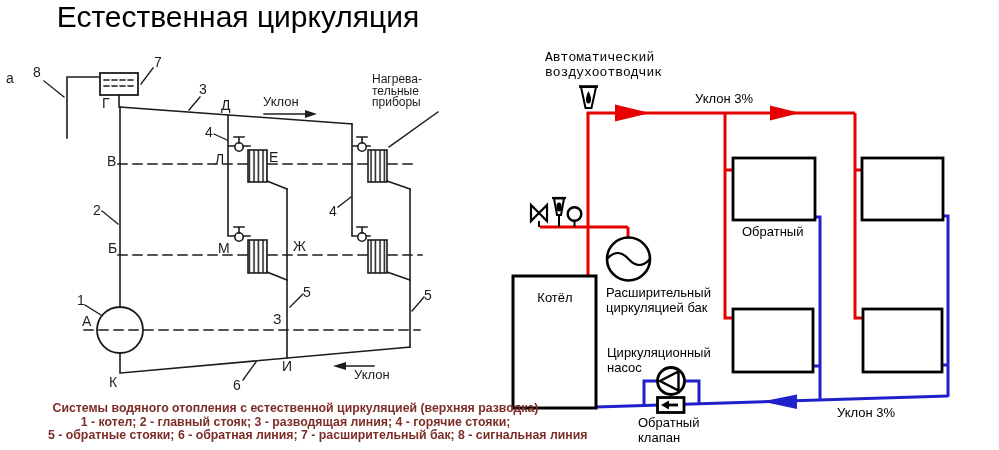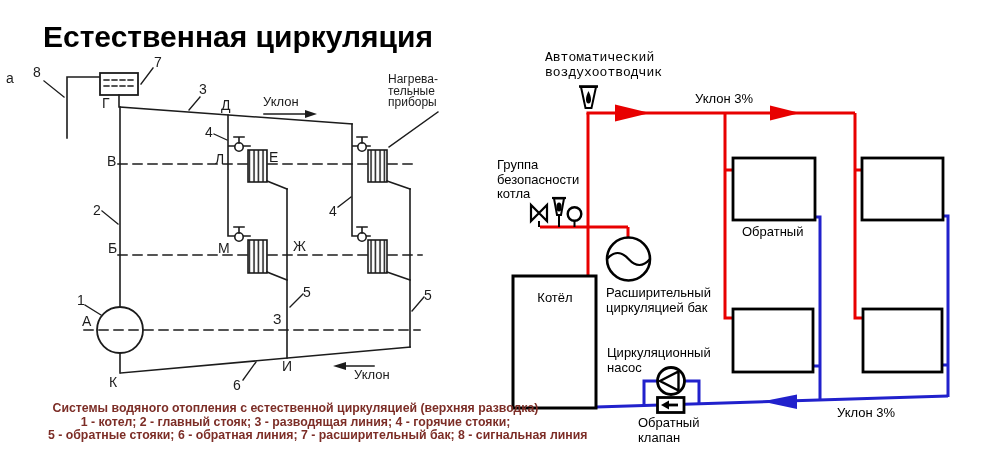--- a/index.html
+++ b/index.html
@@ -2,21 +2,21 @@
 <html><head>
 <meta charset="utf-8">
 <style>
   html,body{margin:0;padding:0;background:#fff;}
   #stage{position:relative;width:999px;height:450px;background:#ffffff;overflow:hidden;
          font-family:"Liberation Sans", sans-serif;}
   #gfx{position:absolute;left:0;top:0;}
   .ttl{position:absolute;font-size:30px;font-weight:400;color:#000;text-align:center;white-space:nowrap;}
   .lbl{position:absolute;font-size:14px;color:#1c1c1c;white-space:nowrap;line-height:14px;}
   .sm{font-size:13px;}
-  .heaters{position:absolute;left:388px;top:74px;font-size:12px;line-height:11.5px;color:#1c1c1c;}
+  .heaters{position:absolute;left:372px;top:74px;font-size:12px;line-height:11.5px;color:#1c1c1c;}
   .rlbl{position:absolute;font-size:13px;color:#000;white-space:nowrap;line-height:14.5px;}
   .caption{position:absolute;left:0;top:402px;width:495px;text-align:center;
            color:#7c2d26;font-weight:bold;font-size:12.3px;line-height:13.6px;white-space:nowrap;padding-left:48px;}
 </style>
 </head>
 <body>
 
 <div id="stage">
 
   <svg id="gfx" width="999" height="450" viewBox="0 0 999 450">
@@ -139,21 +139,21 @@
       </g>
 
       <g>
         <rect x="657.5" y="397.5" width="26.5" height="15" fill="#ffffff" stroke="#000" stroke-width="2.8"></rect>
         <path d="M 678,405 H 668" stroke="#000" stroke-width="2.8"></path>
         <polygon points="669,400.5 669,409.5 661,405" fill="#000"></polygon>
       </g>
     </g>
   </svg>
 
-  <div class="ttl" style="left:18px;top:20px;width:440px;font-weight:bold;">Естественная циркуляция</div>
+  <div class="ttl" style="left:18px;top:0;width:440px;">Естественная циркуляция</div>
 
   <span class="lbl" style="left:6px;top:71px;">а</span>
   <span class="lbl" style="left:33px;top:65px;">8</span>
   <span class="lbl" style="left:154px;top:55px;">7</span>
   <span class="lbl" style="left:199px;top:82px;">3</span>
   <span class="lbl" style="left:102px;top:96px;">Г</span>
   <span class="lbl" style="left:221px;top:98px;">Д</span>
   <span class="lbl sm" style="left:263px;top:95px;">Уклон</span>
   <span class="lbl" style="left:107px;top:154px;">В</span>
   <span class="lbl" style="left:215px;top:152px;">Л</span>
@@ -187,25 +187,20 @@
   </div>
 
 
   <div class="rlbl" style="left:545px;top:51px;font-family:Liberation Mono, monospace;">
     <div>Автоматический</div>
     <div>воздухоотводчик</div>
   </div>
 
   <span class="rlbl" style="left:695px;top:92px;">Уклон 3%</span>
 
-  <div class="rlbl" style="left:497px;top:158px;">
-    <div>Группа</div>
-    <div>безопасности</div>
-    <div>котла</div>
-  </div>
 
   <div class="rlbl" style="left:513px;top:291px;width:84px;text-align:center;">Котёл</div>
 
   <div class="rlbl" style="left:606px;top:286px;">
     <div>Расширительный</div>
     <div>циркуляцией бак</div>
   </div>
 
   <div class="rlbl" style="left:607px;top:346px;">
     <div>Циркуляционный</div>

